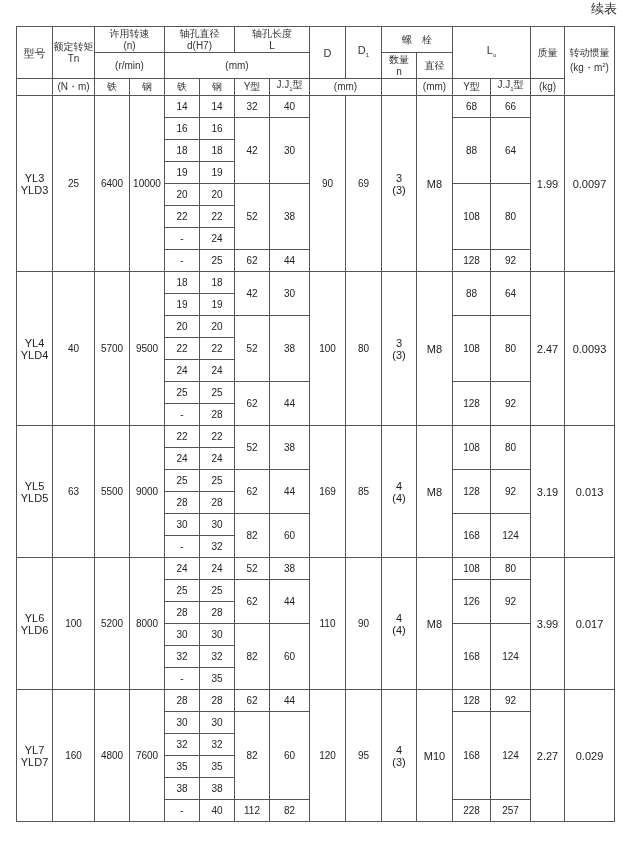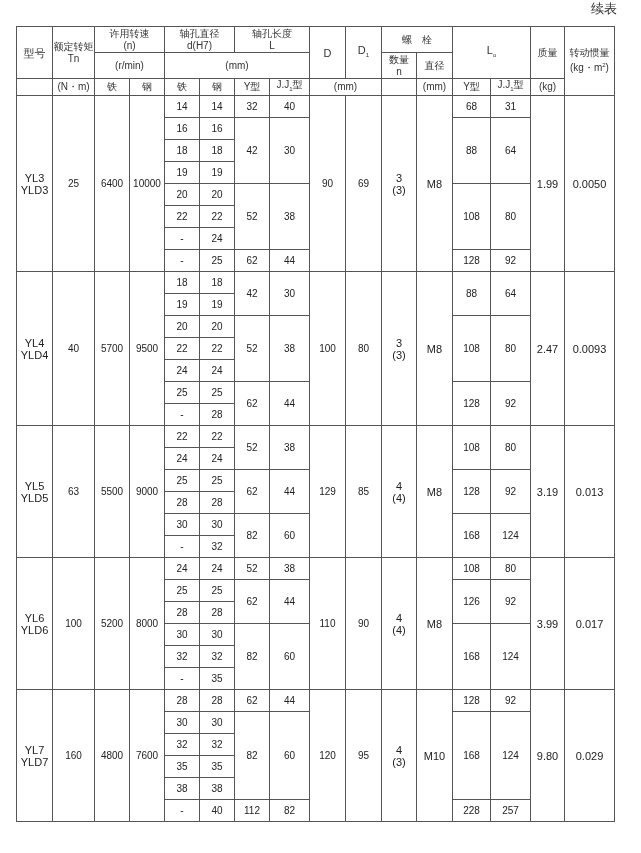--- a/index.html
+++ b/index.html
@@ -110,23 +110,23 @@
         <td rowspan="1">32</td>
         <td rowspan="1">40</td>
         <td rowspan="8">90</td>
         <td rowspan="8">69</td>
         <td rowspan="8" class="big">
           <div>3</div>
           <div>(3)</div>
         </td>
         <td rowspan="8" class="big">M8</td>
         <td rowspan="1">68</td>
-        <td rowspan="1">31</td>
+        <td rowspan="1">66</td>
         <td rowspan="8" class="big">1.99</td>
-        <td rowspan="8" class="big">0.0050</td>
+        <td rowspan="8" class="big">0.0097</td>
       </tr>
       <tr style="height: 22px;">
         <td>16</td>
         <td>16</td>
         <td rowspan="3">42</td>
         <td rowspan="3">30</td>
         <td rowspan="3">88</td>
         <td rowspan="3">64</td>
       </tr>
       <tr style="height: 22px;">
@@ -222,21 +222,21 @@
           <div>YL5</div>
           <div>YLD5</div>
         </td>
         <td rowspan="6">63</td>
         <td rowspan="6">5500</td>
         <td rowspan="6">9000</td>
         <td>22</td>
         <td>22</td>
         <td rowspan="2">52</td>
         <td rowspan="2">38</td>
-        <td rowspan="6">129</td>
+        <td rowspan="6">169</td>
         <td rowspan="6">85</td>
         <td rowspan="6" class="big">
           <div>4</div>
           <div>(4)</div>
         </td>
         <td rowspan="6" class="big">M8</td>
         <td rowspan="2">108</td>
         <td rowspan="2">80</td>
         <td rowspan="6" class="big">3.19</td>
         <td rowspan="6" class="big">0.013</td>
@@ -335,21 +335,21 @@
         <td rowspan="1">44</td>
         <td rowspan="6">120</td>
         <td rowspan="6">95</td>
         <td rowspan="6" class="big">
           <div>4</div>
           <div>(3)</div>
         </td>
         <td rowspan="6" class="big">M10</td>
         <td rowspan="1">128</td>
         <td rowspan="1">92</td>
-        <td rowspan="6" class="big">9.80</td>
+        <td rowspan="6" class="big">2.27</td>
         <td rowspan="6" class="big">0.029</td>
       </tr>
       <tr style="height: 22px;">
         <td>30</td>
         <td>30</td>
         <td rowspan="4">82</td>
         <td rowspan="4">60</td>
         <td rowspan="4">168</td>
         <td rowspan="4">124</td>
       </tr>

